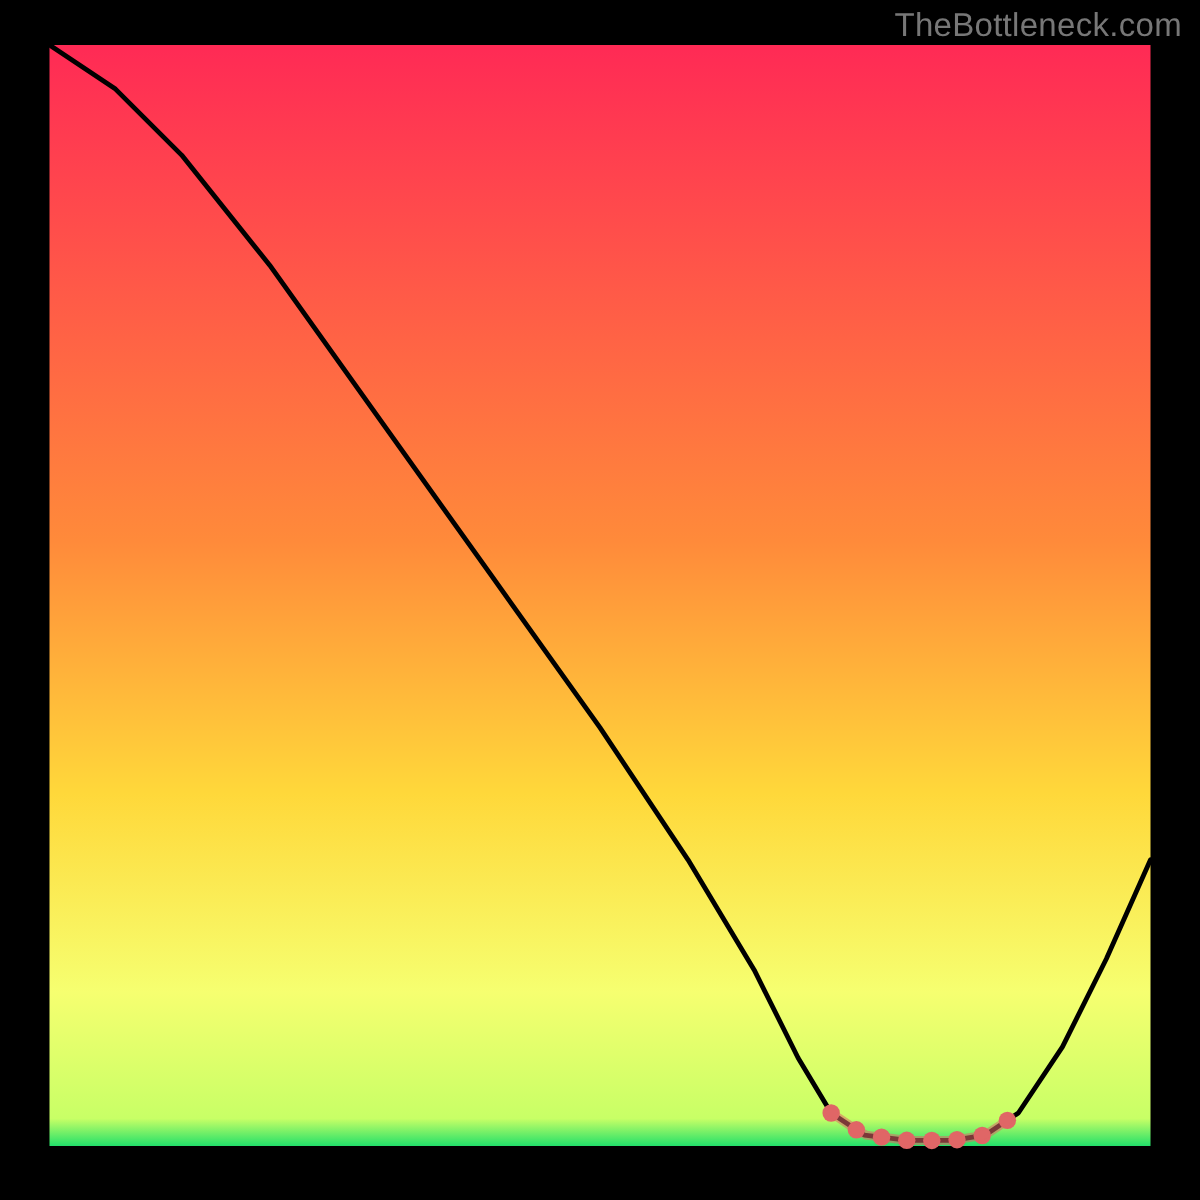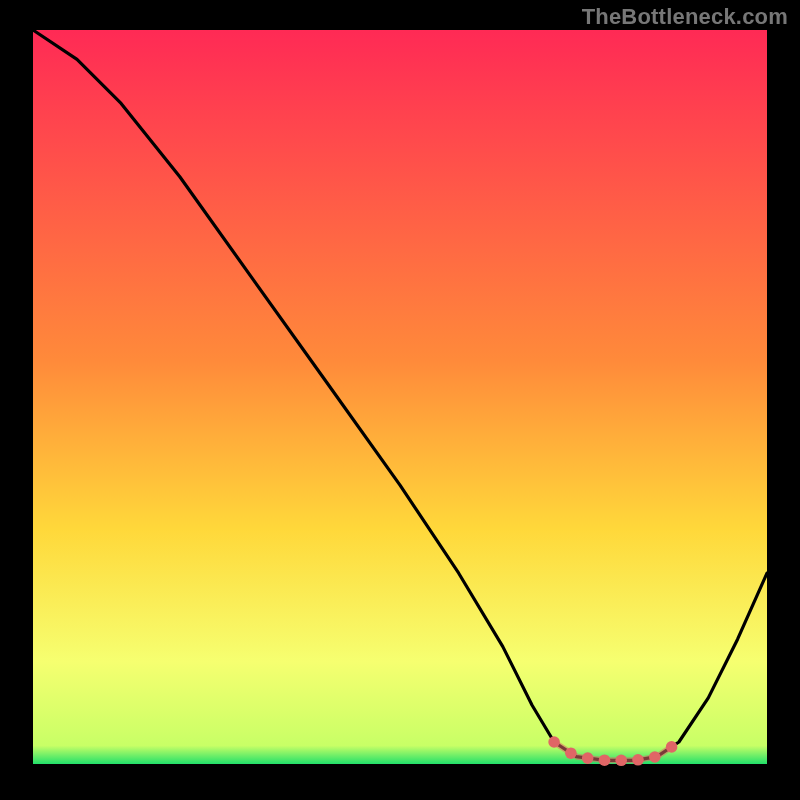--- a/index.html
+++ b/index.html
@@ -16,21 +16,21 @@
     width: 800px;
     height: 800px;
     background: #000;
   }
   .watermark {
     position: absolute;
     top: 4px;
     right: 12px;
     color: #777;
     font-size: 22px;
-    font-weight: 700;
+    font-weight: 400;
     letter-spacing: 0.2px;
     z-index: 5;
   }
   svg {
     position: absolute;
     top: 0;
     left: 0;
   }
 </style>
 </head>

